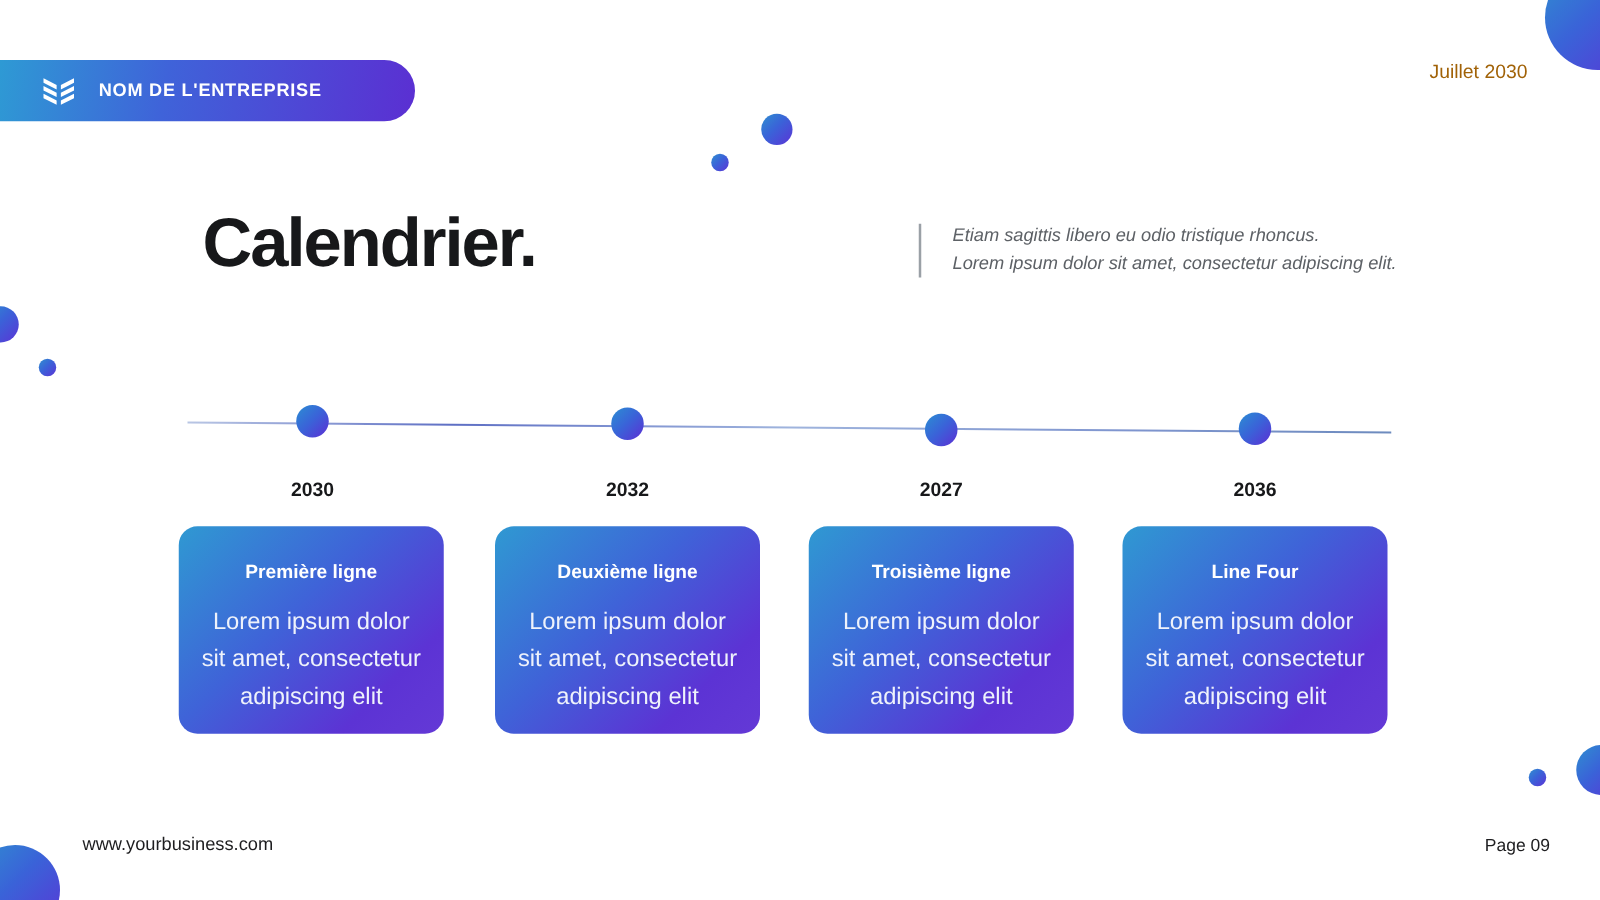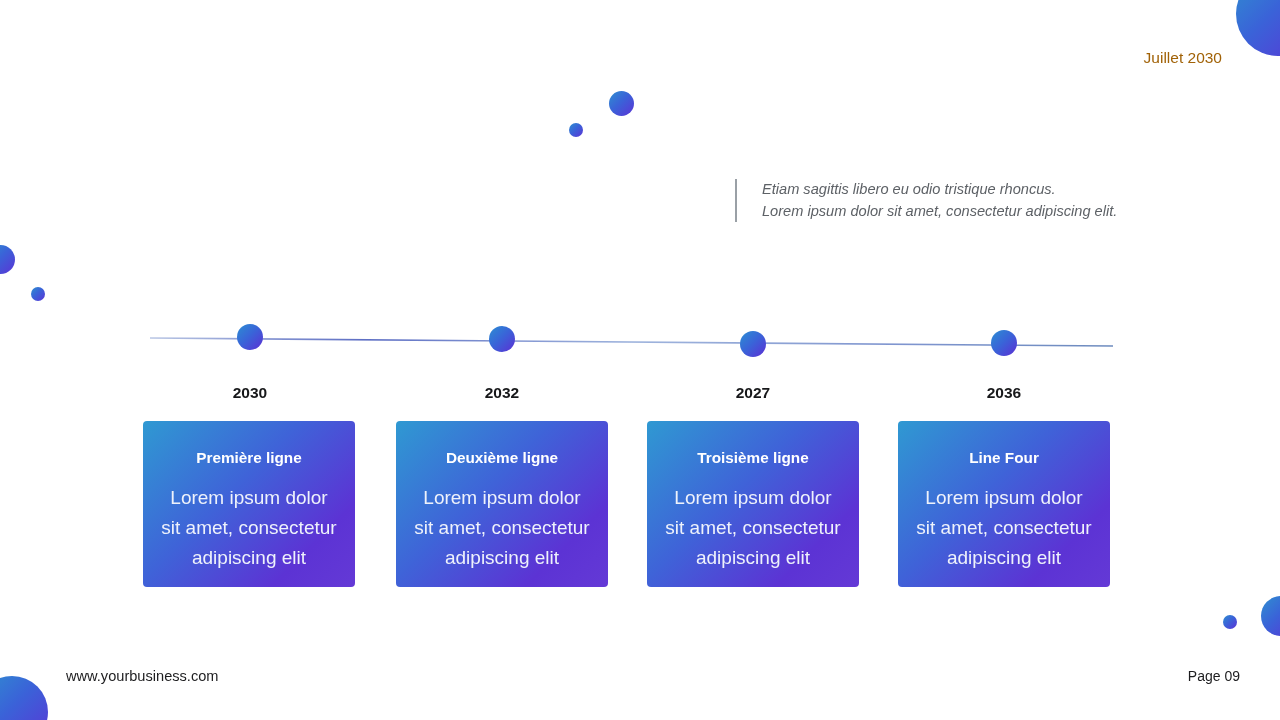--- a/index.html
+++ b/index.html
@@ -131,21 +131,21 @@
     font-weight: bold;
     color: #17181a;
   }
 
   
   .card {
     position: absolute;
     top: 421px;
     width: 212px;
     height: 166px;
-    border-radius: 4px;
+    border-radius: 15px;
     background: linear-gradient(135deg, #2f99d2 0%, #3f63d8 42%, #5c33d4 78%, #6439d6 100%);
     box-sizing: border-box;
     padding: 28px 16px 0 16px;
     text-align: center;
   }
   .card-title {
     color: #ffffff;
     font-size: 15.3px;
     font-weight: bold;
     line-height: 1.2;
@@ -180,23 +180,37 @@
 
   <div class="deco" style="left:1236px; top:-28px; width:84px; height:84px;"></div>
   <div class="deco" style="left:609px; top:91px; width:25px; height:25px;"></div>
   <div class="deco" style="left:569px; top:123px; width:14px; height:14px;"></div>
   <div class="deco" style="left:-14px; top:245px; width:29px; height:29px;"></div>
   <div class="deco" style="left:31px; top:287px; width:14px; height:14px;"></div>
   <div class="deco" style="left:1223px; top:615px; width:14px; height:14px;"></div>
   <div class="deco" style="left:1261px; top:596px; width:40px; height:40px;"></div>
   <div class="deco" style="left:-24px; top:676px; width:72px; height:72px;"></div>
 
+  <div id="company-badge">
+    <svg class="logo-icon" viewBox="0 0 32 32" aria-hidden="true">
+      <g fill="#ffffff">
+        <path d="M3 5 L14.2 10.6 L14.2 14.4 L3 8.8 Z"></path>
+        <path d="M3 11.6 L14.2 17.2 L14.2 21.0 L3 15.4 Z"></path>
+        <path d="M3 18.2 L14.2 23.8 L14.2 27.6 L3 22.0 Z"></path>
+        <path d="M29 5 L17.8 10.6 L17.8 14.4 L29 8.8 Z"></path>
+        <path d="M29 11.6 L17.8 17.2 L17.8 21.0 L29 15.4 Z"></path>
+        <path d="M29 18.2 L17.8 23.8 L17.8 27.6 L29 22.0 Z"></path>
+      </g>
+    </svg>
+    <div class="company-name">NOM DE L'ENTREPRISE</div>
+  </div>
 
   <div id="slide-date">Juillet 2030</div>
 
+  <div id="page-title">Calendrier.</div>
 
   <div id="subtitle-block">
     <div id="subtitle-rule"></div>
     <div id="subtitle-text">
       <span>Etiam sagittis libero eu odio tristique rhoncus.</span>
       <span>Lorem ipsum dolor sit amet, consectetur adipiscing elit.</span>
     </div>
   </div>
 
   <svg id="timeline-axis" aria-hidden="true">

